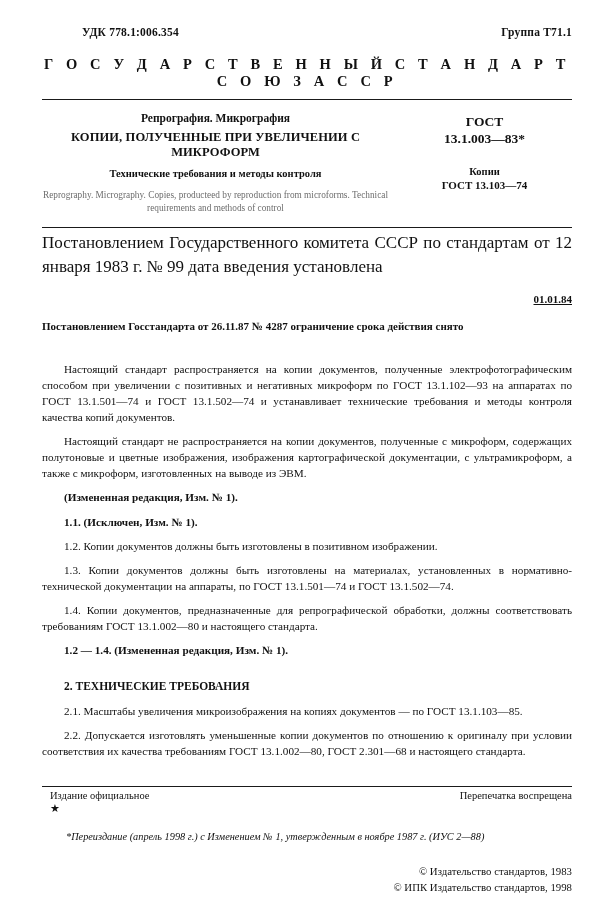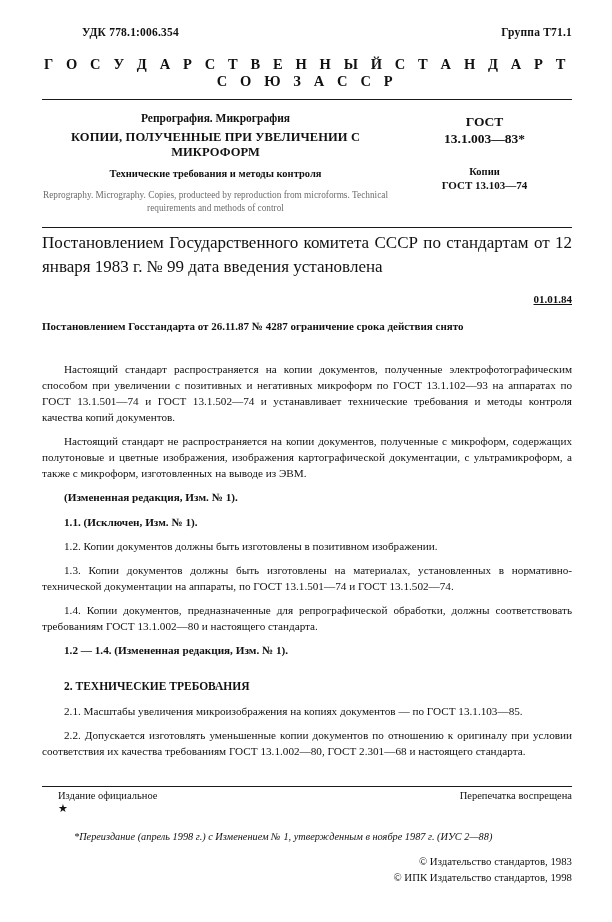--- a/index.html
+++ b/index.html
@@ -147,21 +147,21 @@
 
   .footer-rule {
     position: absolute;
     left: 42px;
     right: 40px;
     top: 786px;
     border-top: 1px solid #1a1a1a;
   }
   .footer {
     position: absolute;
-    left: 58px;
+    left: 50px;
     right: 40px;
     top: 790px;
     font-size: 10.5px;
   }
   .footer-row {
     display: flex;
     justify-content: space-between;
     align-items: flex-start;
   }
   .foot-left { font-style: normal; }
@@ -170,21 +170,21 @@
     margin-top: 1px;
   }
   .foot-right { font-style: normal; }
   .repub {
     margin-top: 16px;
     font-size: 10.3px;
     font-style: italic;
     text-indent: 16px;
   }
   .copy {
-    margin-top: 12px;
+    margin-top: 22px;
     text-align: right;
     font-size: 10.8px;
     line-height: 1.45;
   }
   .copy div { white-space: nowrap; }
 </style>
 </head>
 <body>
 
 <div class="page">

